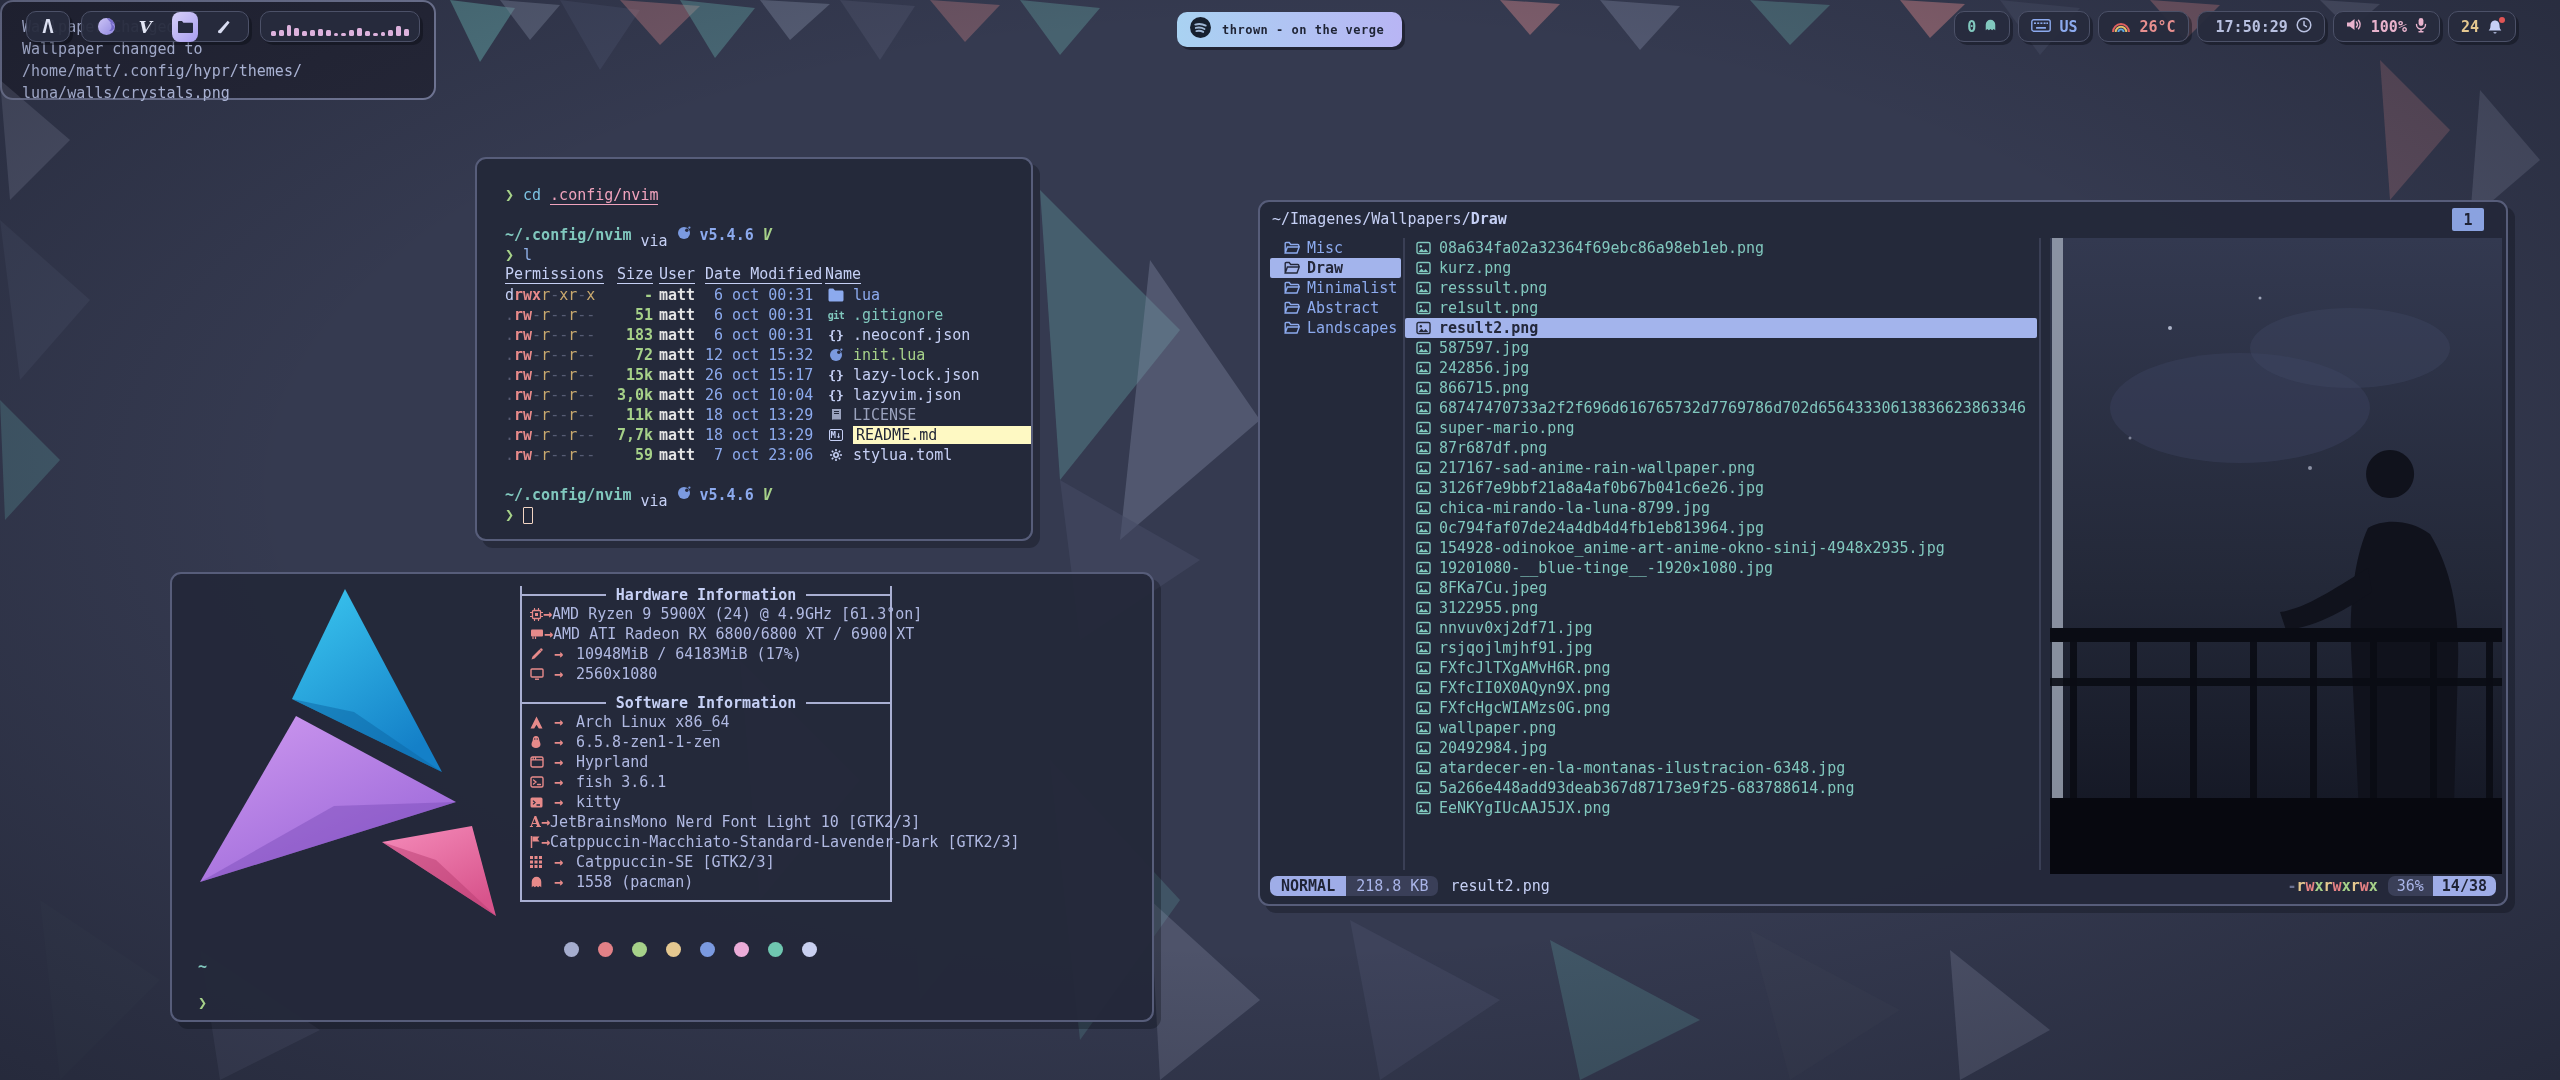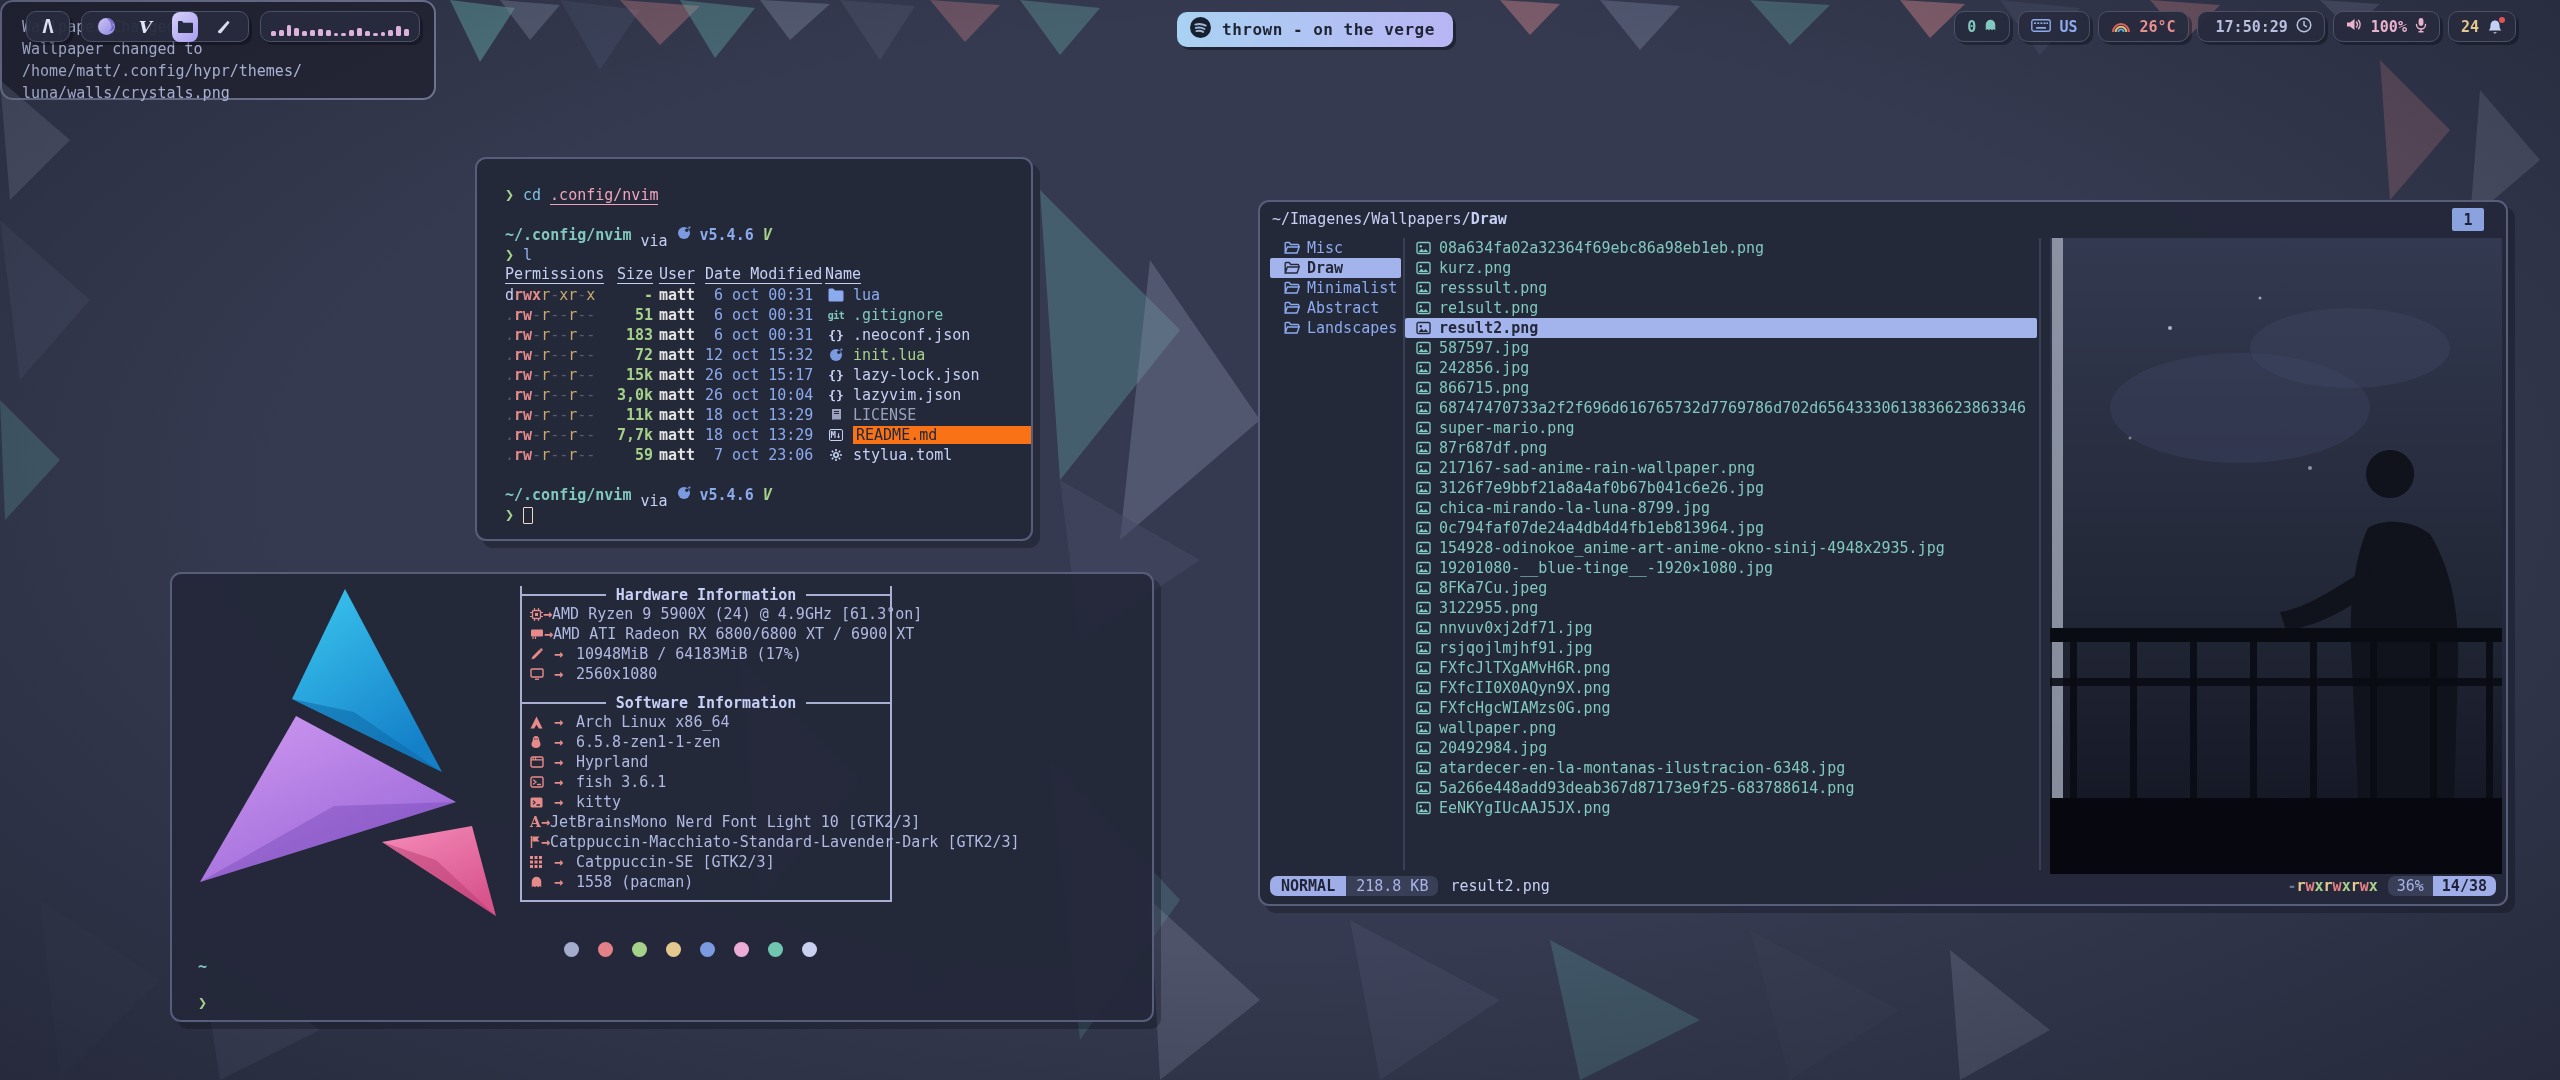--- a/index.html
+++ b/index.html
@@ -15,21 +15,21 @@
   .arch-glyph { color:#dde1f2; font-size:19px; font-weight:bold; line-height:1; }
   .dock { width:168px; justify-content:space-evenly; gap:2px; }
   .dock .app { display:flex; align-items:center; justify-content:center; width:26px; height:26px; cursor:pointer; }
   .dock-active { background:linear-gradient(135deg,#d6d0f8,#a89ef0); border-radius:8px; width:30px; height:30px; display:flex; align-items:center; justify-content:center; }
   .vim-glyph { font-style:italic; font-weight:bold; font-size:17px; color:#e3e6f5; font-family:"DejaVu Serif", serif; }
   .viz { width:160px; padding:0 10px; }
   .viz-bars { display:flex; align-items:flex-end; gap:3px; height:18px; width:100%; }
   .viz-bars i { display:block; width:6px; background:#ddb2dd; border-radius:1.5px; }
 
   #media-pill { position:absolute; left:1177px; top:12px; height:35px; display:flex; align-items:center; gap:10px; padding:0 18px 0 12px; border-radius:10px; background:linear-gradient(90deg,#a9d2f2,#b8b5f4); box-shadow:3px 3px 0 rgba(8,10,18,0.45); cursor:pointer; }
-  #media-pill .title { color:#1f2435; font-weight:bold; font-size:16px; letter-spacing:0.5px; }
+  #media-pill .title { color:#1f2435; font-weight:bold; font-size:12px; letter-spacing:0.5px; }
 
   #bar-right { position:absolute; right:44px; top:11px; display:flex; gap:8px; }
   .tray-pill { padding:0 12px; gap:8px; font-size:15px; font-weight:bold; cursor:pointer; }
   .c-teal { color:#81c8be; } .c-blue { color:#8caaee; } .c-red { color:#e88f8f; }
   .c-lav { color:#b8c0e0;padding-left:18px; } .c-pink { color:#e9b3cd; } .c-yellow { color:#e5c890; }
   .bell-wrap { position:relative; display:flex; }
   .bell-dot { position:absolute; right:-2px; top:-2px; width:6px; height:6px; border-radius:50%; background:#e05555; }
 
   
   .window { position:absolute; background:rgba(36,40,58,0.97); border:2px solid #575d7a; border-radius:11px; box-shadow:7px 7px 0 rgba(8,10,18,0.3); }
@@ -52,21 +52,21 @@
   .col-size { justify-self:end; color:#a6d189; font-weight:bold; }
   .ls-head .h-size { justify-self:end; }
   .col-user { color:#e5e5e5; font-weight:bold; }
   .col-date { color:#8caaee; }
   .col-icon { display:flex; align-items:center; justify-content:center; }
   .pc-dim { color:#565b73; } .pc-d { color:#c6d0f5; }
   .pc-own { color:#e78a8a; font-weight:bold; } .pc-oth { color:#c9a96e; }
   .kind-dir { color:#8caaee; } .kind-git { color:#81c8be; } .kind-json { color:#c6d0f5; }
   .kind-lua { color:#a6d189; } .kind-license { color:#9aa2bd; } .kind-toml { color:#c6d0f5; }
   .kind-markdown { color:#c6d0f5; }
-  .col-name.hl { background:#f97316; color:#232838; padding:0 3px; }
+  .col-name.hl { background:#fef9c3; color:#232838; padding:0 3px; }
 
   
   #fetch { left:170px; top:572px; width:984px; height:450px; font-size:15px; }
   #fetch-logo { position:absolute; left:12px; top:10px; }
   .fetch-frame { position:absolute; left:348px; top:12px; width:372px; border-left:2px solid #a9afd2; border-right:2px solid #a9afd2; border-bottom:2px solid #a9afd2; padding-bottom:8px; }
   .sec-head { display:flex; align-items:center; gap:10px; height:18px; margin:0 -2px; }
   .sec-head .hline { flex:1; height:2px; background:#a9afd2; }
   .sec-title { color:#c6d0f5; font-weight:bold; white-space:nowrap; }
   .fline { display:flex; align-items:center; height:20px; padding-left:8px; white-space:nowrap; }
   .fline .ic { width:24px; color:#e78a8a; display:flex; align-items:center; font-size:12px; }

